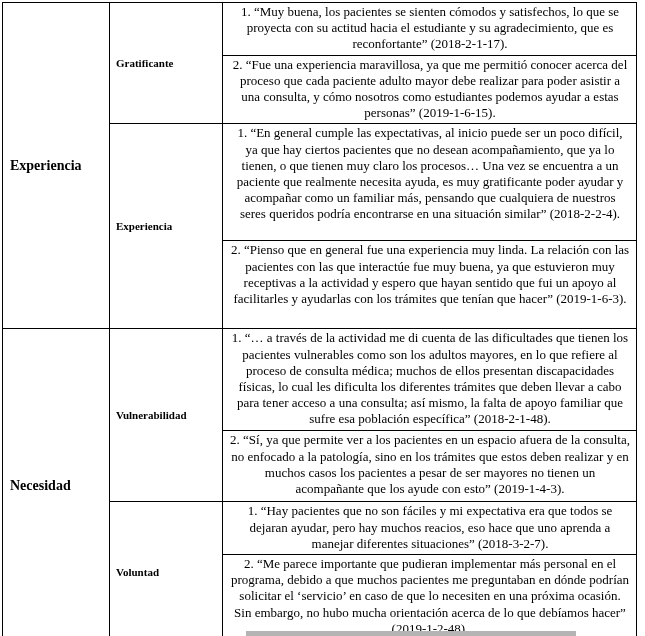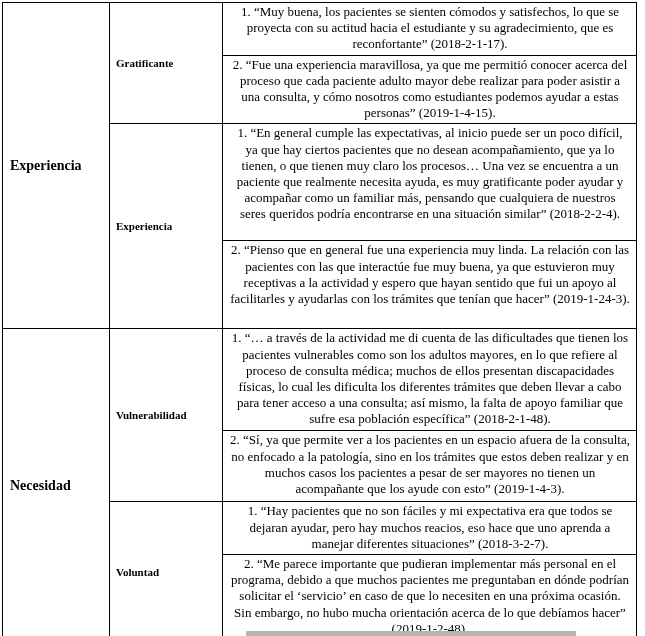--- a/index.html
+++ b/index.html
@@ -80,28 +80,28 @@
       <col class="c2">
       <col class="c3">
     </colgroup>
     <tbody>
       <tr class="r1">
         <td class="cat" rowspan="4">Experiencia</td>
         <td class="sub" rowspan="2">Gratificante</td>
         <td class="quote">1. “Muy buena, los pacientes se sienten cómodos y satisfechos, lo que se proyecta con su actitud hacia el estudiante y su agradecimiento, que es reconfortante” (2018-2-1-17).</td>
       </tr>
       <tr class="r2">
-        <td class="quote">2. “Fue una experiencia maravillosa, ya que me permitió conocer acerca del proceso que cada paciente adulto mayor debe realizar para poder asistir a una consulta, y cómo nosotros como estudiantes podemos ayudar a estas personas” (2019-1-4-15).</td>
+        <td class="quote">2. “Fue una experiencia maravillosa, ya que me permitió conocer acerca del proceso que cada paciente adulto mayor debe realizar para poder asistir a una consulta, y cómo nosotros como estudiantes podemos ayudar a estas personas” (2019-1-6-15).</td>
       </tr>
       <tr class="r3">
         <td class="sub" rowspan="2">Experiencia</td>
         <td class="quote">1. “En general cumple las expectativas, al inicio puede ser un poco difícil, ya que hay ciertos pacientes que no desean acompañamiento, que ya lo tienen, o que tienen muy claro los procesos… Una vez se encuentra a un paciente que realmente necesita ayuda, es muy gratificante poder ayudar y acompañar como un familiar más, pensando que cualquiera de nuestros seres queridos podría encontrarse en una situación similar” (2018-2-2-4).</td>
       </tr>
       <tr class="r4">
-        <td class="quote">2. “Pienso que en general fue una experiencia muy linda. La relación con las pacientes con las que interactúe fue muy buena, ya que estuvieron muy receptivas a la actividad y espero que hayan sentido que fui un apoyo al facilitarles y ayudarlas con los trámites que tenían que hacer” (2019-1-24-3).</td>
+        <td class="quote">2. “Pienso que en general fue una experiencia muy linda. La relación con las pacientes con las que interactúe fue muy buena, ya que estuvieron muy receptivas a la actividad y espero que hayan sentido que fui un apoyo al facilitarles y ayudarlas con los trámites que tenían que hacer” (2019-1-6-3).</td>
       </tr>
       <tr class="r5">
         <td class="cat" rowspan="4">Necesidad</td>
         <td class="sub" rowspan="2">Vulnerabilidad</td>
         <td class="quote">1. “… a través de la actividad me di cuenta de las dificultades que tienen los pacientes vulnerables como son los adultos mayores, en lo que refiere al proceso de consulta médica; muchos de ellos presentan discapacidades físicas, lo cual les dificulta los diferentes trámites que deben llevar a cabo para tener acceso a una consulta; así mismo, la falta de apoyo familiar que sufre esa población específica” (2018-2-1-48).</td>
       </tr>
       <tr class="r6">
         <td class="quote">2. “Sí, ya que permite ver a los pacientes en un espacio afuera de la consulta, no enfocado a la patología, sino en los trámites que estos deben realizar y en muchos casos los pacientes a pesar de ser mayores no tienen un acompañante que los ayude con esto” (2019-1-4-3).</td>
       </tr>
       <tr class="r7">

